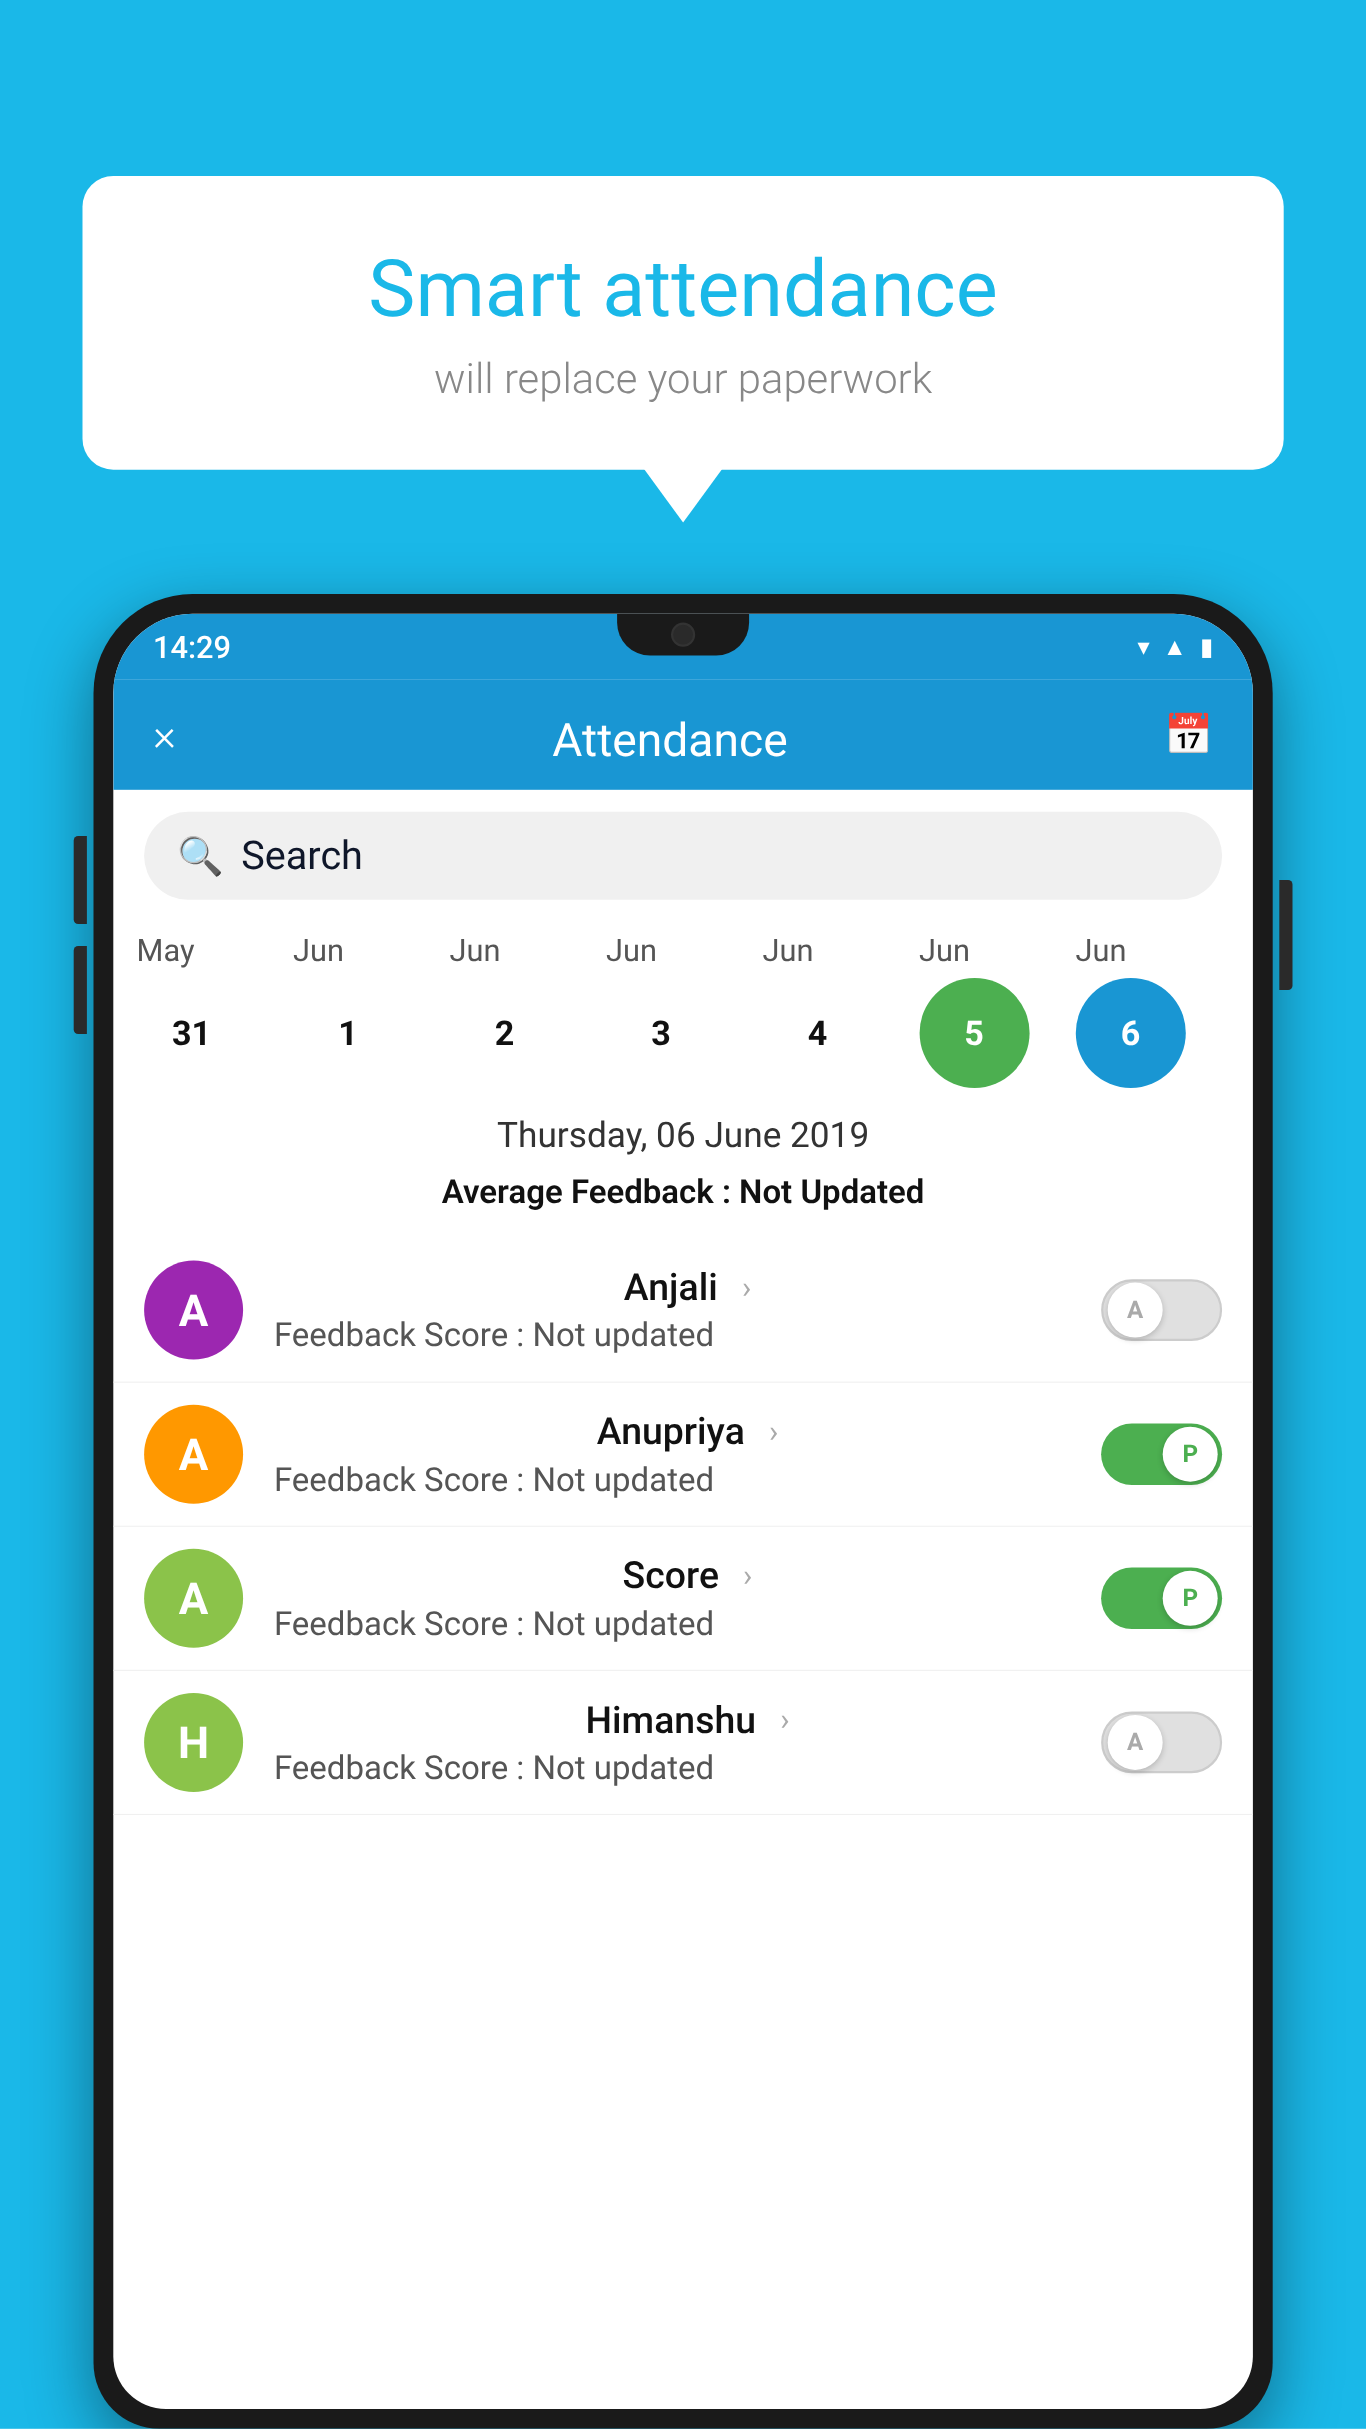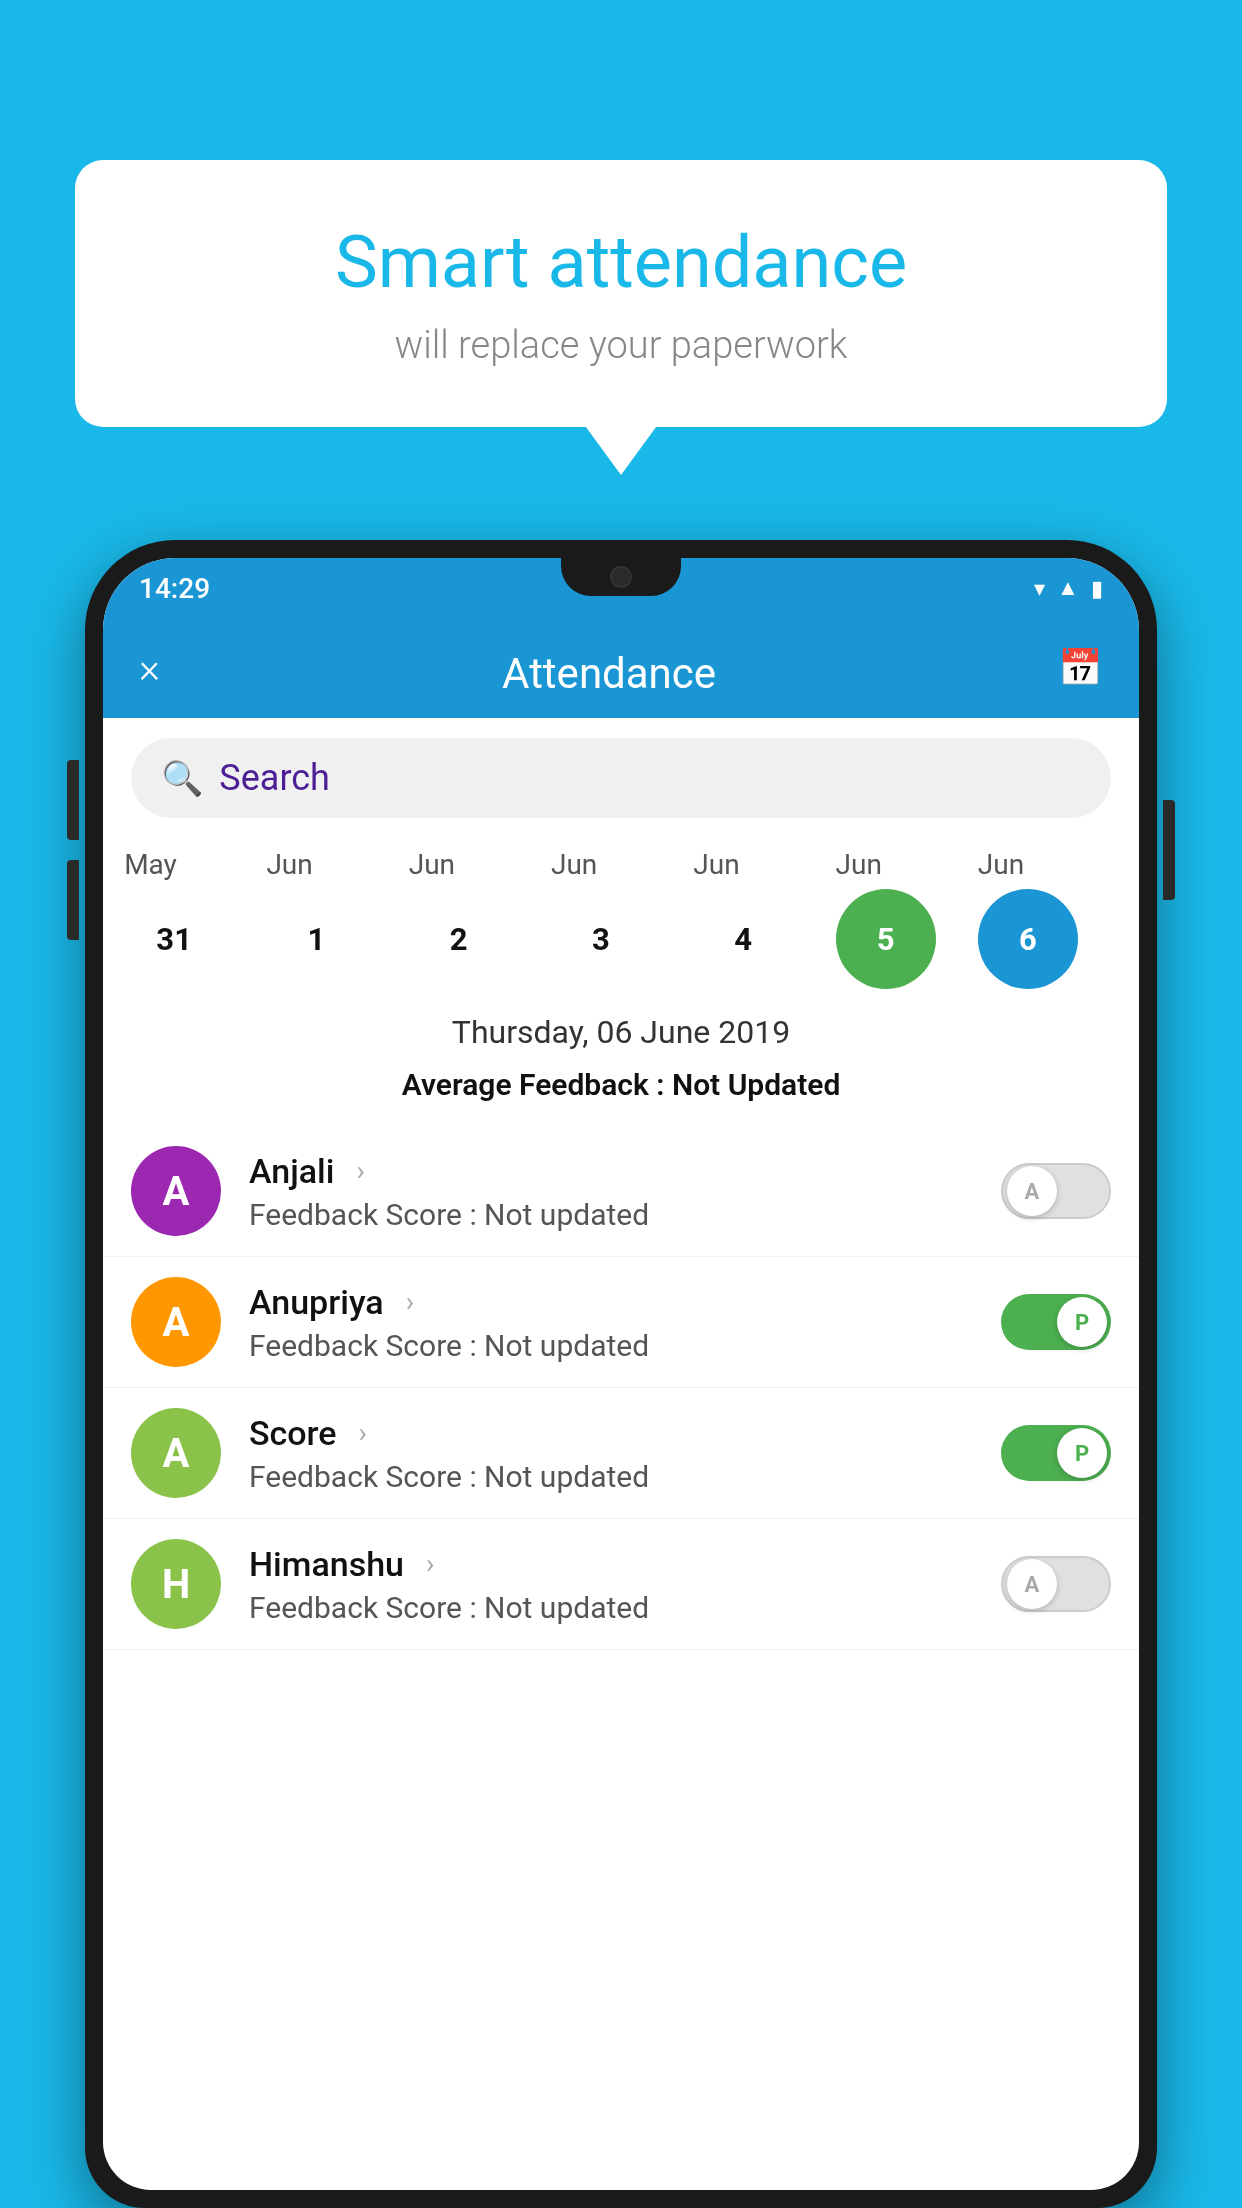--- a/index.html
+++ b/index.html
@@ -151,21 +151,21 @@
       display: flex;
       align-items: center;
       padding: 0 30px;
       gap: 16px;
     }
     .search-icon-svg {
       color: #999;
       font-size: 34px;
     }
     .search-text {
-      color: #4c1d95;
+      color: #0f172a;
       font-size: 36px;
     }
 
     
     .calendar-row {
       display: flex;
       justify-content: space-around;
       padding: 10px 20px 0;
     }
     .date-col {
@@ -253,20 +253,21 @@
       flex-shrink: 0;
     }
     .student-info {
       flex: 1;
       margin-left: 28px;
     }
     .student-name-row {
       display: flex;
       align-items: center;
       gap: 22px;
+      justify-content: center;
     }
     .student-name {
       font-size: 34px;
       font-weight: 500;
       color: #111;
     }
     .chevron {
       color: #aaa;
       font-size: 28px;
     }

